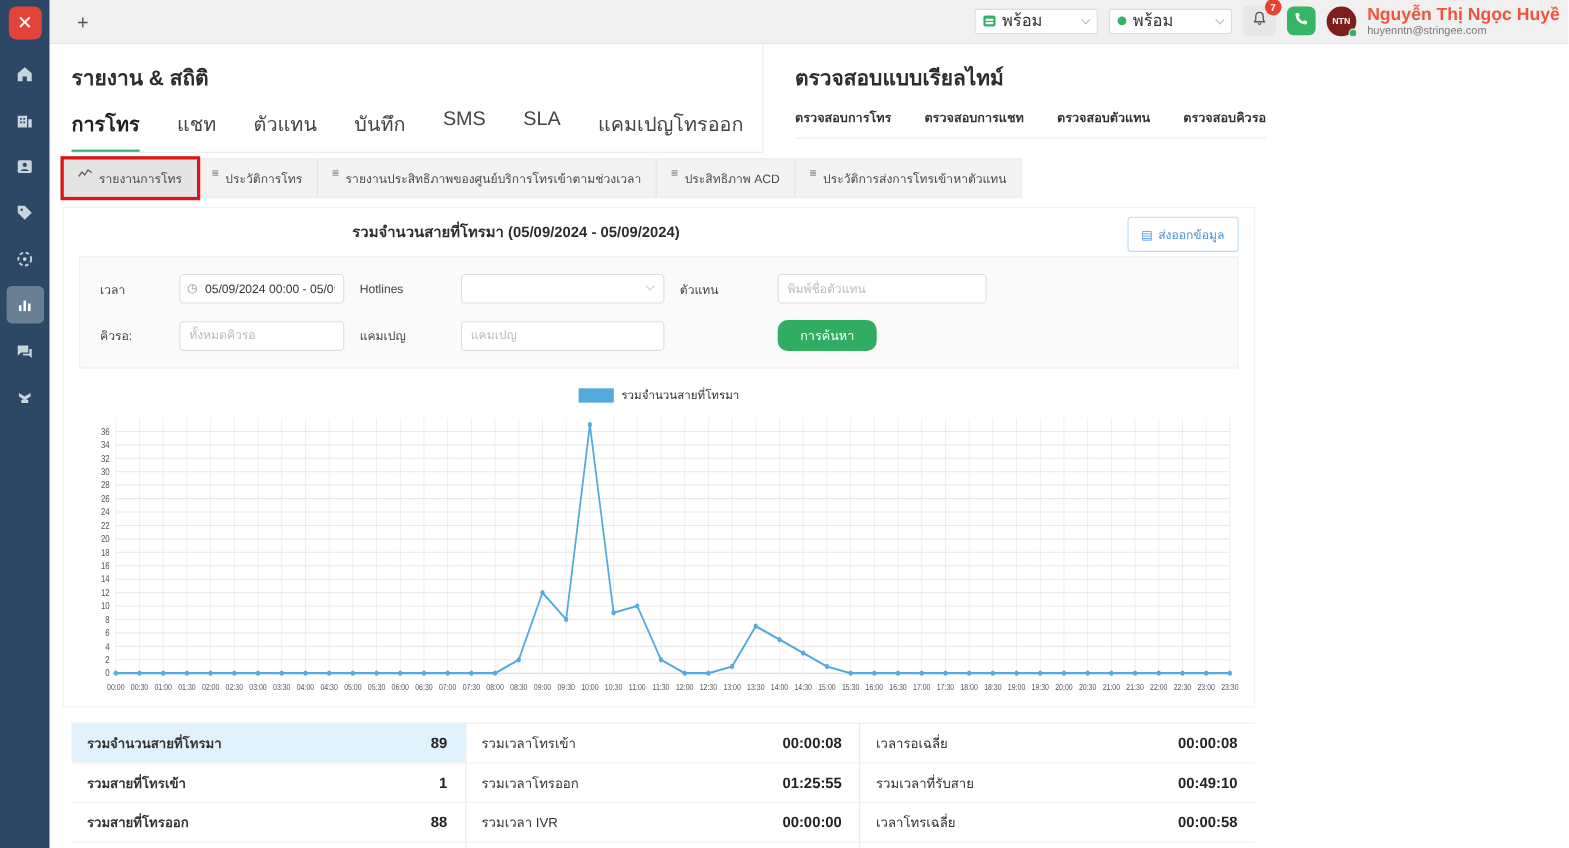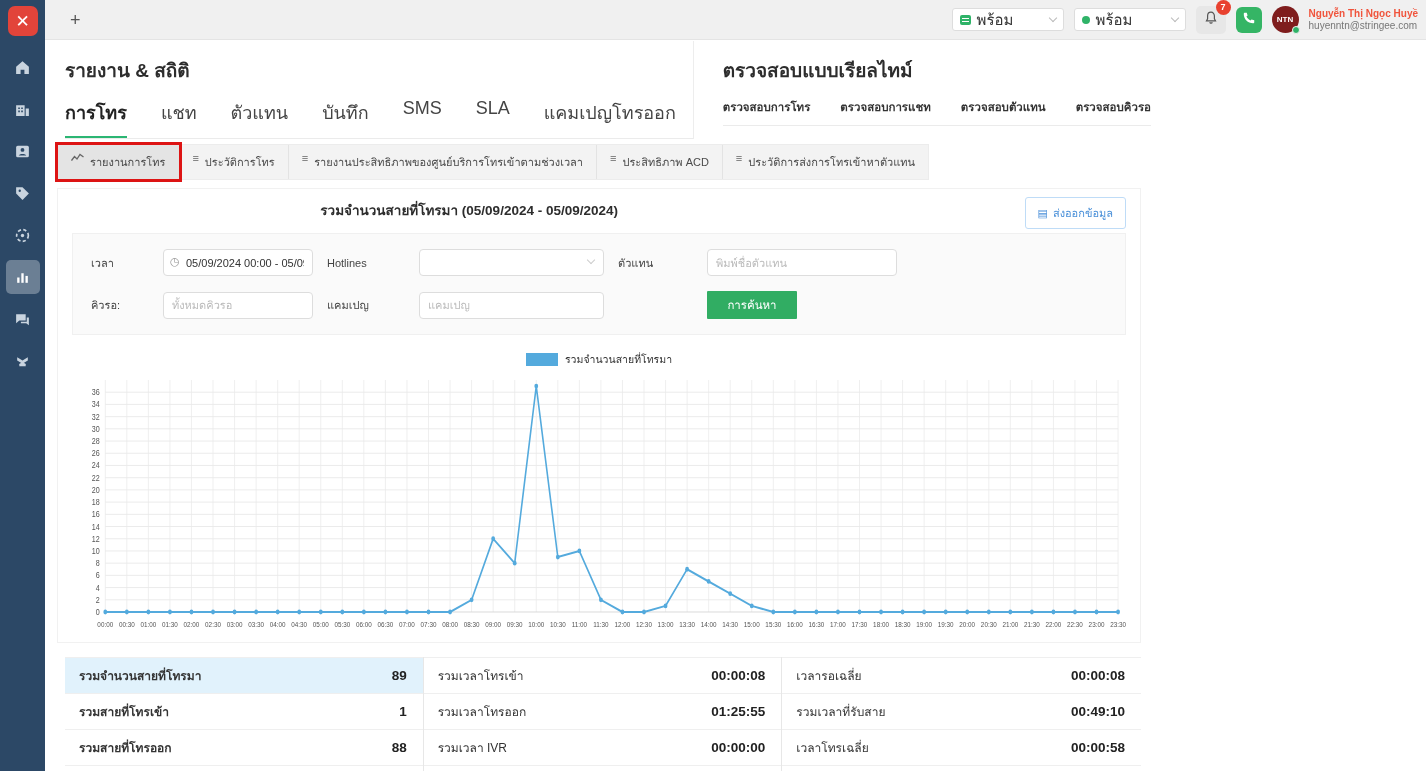--- a/index.html
+++ b/index.html
@@ -35,21 +35,21 @@
   .badge { position:absolute; top:-6px; right:-5px; min-width:15px; height:15px; background:#e8412f;
     border-radius:50%; color:#fff; font-size:9px; font-weight:bold; display:flex; align-items:center;
     justify-content:center; }
   .phone-btn { width:26px; height:26px; background:#35b565; border-radius:6px; display:flex;
     align-items:center; justify-content:center; cursor:pointer; }
   .avatar { position:relative; width:27px; height:27px; border-radius:50%; background:#7f1d1d;
     color:#fff; font-size:8px; font-weight:bold; display:flex; align-items:center; justify-content:center; }
   .avatar i { position:absolute; right:-1px; bottom:-1px; width:8px; height:8px; background:#2fb368;
     border:1.5px solid #f0f0f0; border-radius:50%; }
   .user-meta { line-height:1.15; }
-  .user-name { font-size:10px; font-weight:bold; color:#f0543c; }
+  .user-name { font-size:16px; font-weight:bold; color:#f0543c; }
   .user-email { font-size:10px; color:#777; }
 
   
   .content { position:absolute; left:45px; top:41px; width:1106px; height:730px; background:#fff; }
 
   .header-row { display:flex; }
   .hdr-col-left { width:650px; padding:14px 0 0 20px; }
   .hdr-col-right { flex:1; border-left:1px solid #ededed; padding:14px 0 0 29px; }
   .page-title { font-size:19px; font-weight:bold; color:#2d2d2d; }
   .tabs-row { display:flex; gap:34px; margin-top:13px; border-bottom:1px solid #ebebeb; }
@@ -80,21 +80,21 @@
     column-gap:14px; row-gap:15px; align-items:center; }
   .f-label { font-size:11px; font-weight:normal; color:#444; }
   .f-input { height:27px; background:#fff; border:1px solid #ddd; border-radius:4px; font-size:11px;
     color:#333; padding:0 8px; width:100%; font-family:inherit; }
   .f-input::placeholder { color:#bbb; }
   .time-wrap { position:relative; }
   .time-wrap .clock { position:absolute; left:7px; top:6px; color:#999; font-size:11px; }
   .time-wrap input { padding-left:22px; }
   .select-wrap { position:relative; }
   .select-wrap .chev { position:absolute; right:10px; top:11px; border-color:#ccc; }
-  .search-btn { height:28px; width:90px; background:#31ad63; color:#fff; border:none; border-radius:1px;
+  .search-btn { height:28px; width:90px; background:#31ad63; color:#fff; border:none; border-radius:9px;
     font-size:11.5px; cursor:pointer; font-family:inherit; }
 
   .legend-row { display:flex; justify-content:center; align-items:center; gap:7px; margin:16px 0 2px 0; }
   .legend-swatch { width:32px; height:13px; background:#54aadd; }
   .legend-label { font-size:10.5px; color:#333; }
   .chart-wrap { margin:0 14px; }
   .chart-wrap svg { width:100%; height:264px; display:block; }
 
   
   .stats { margin:14px 10px 0 20px; display:grid; grid-template-columns:1fr 1fr 1fr; }

